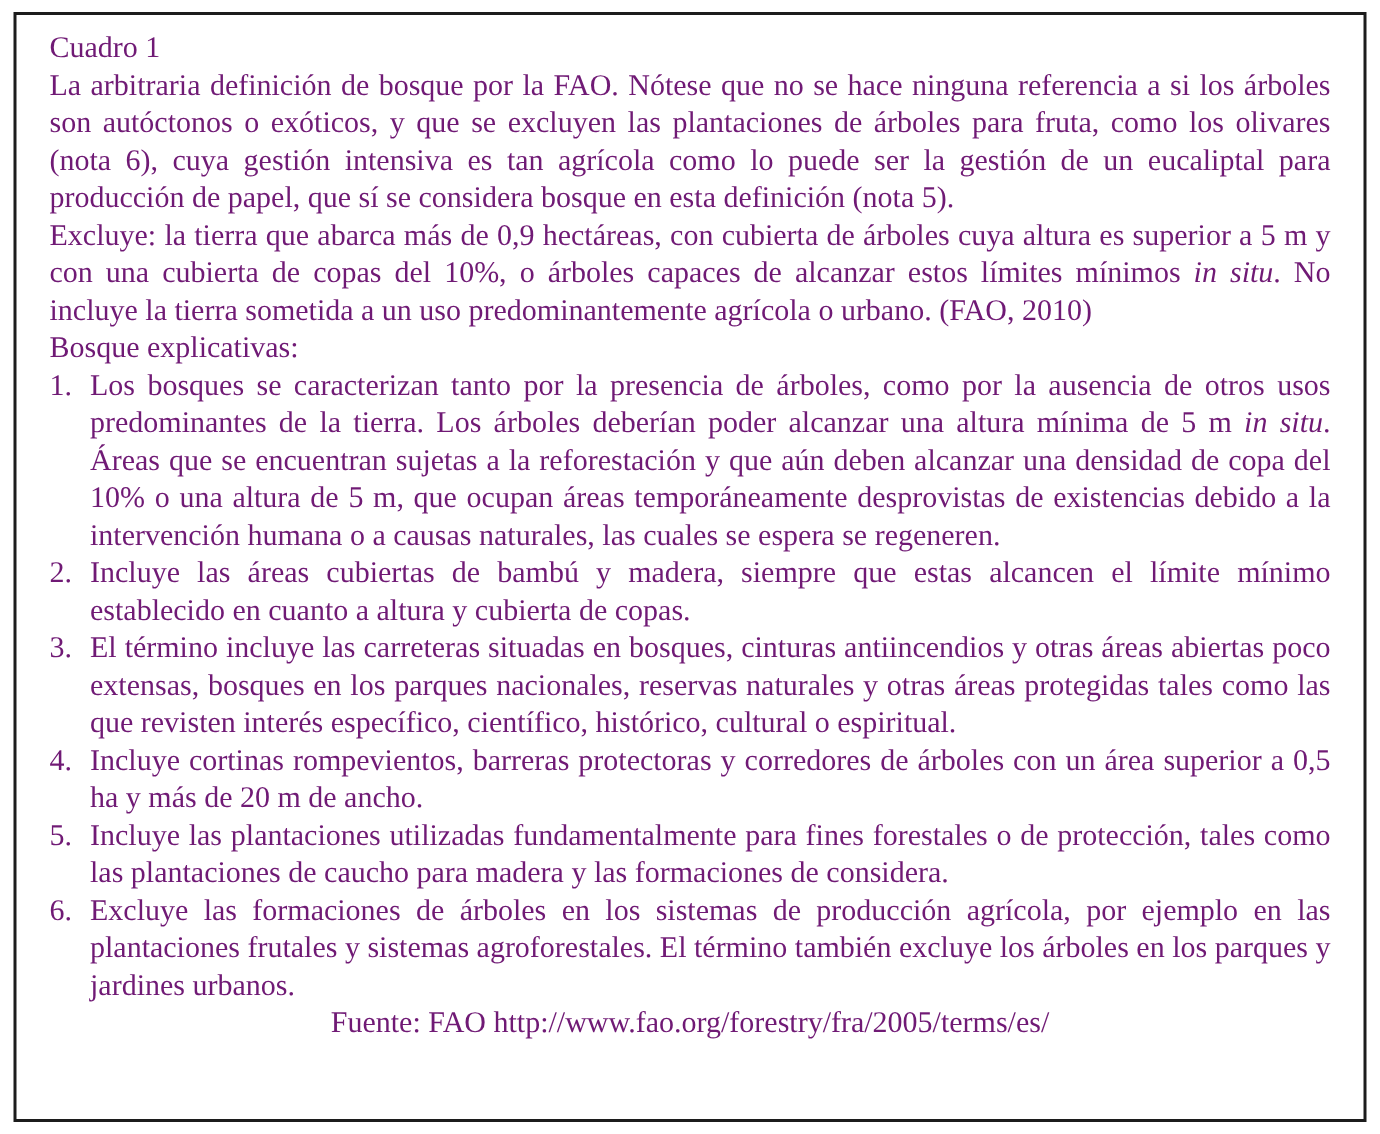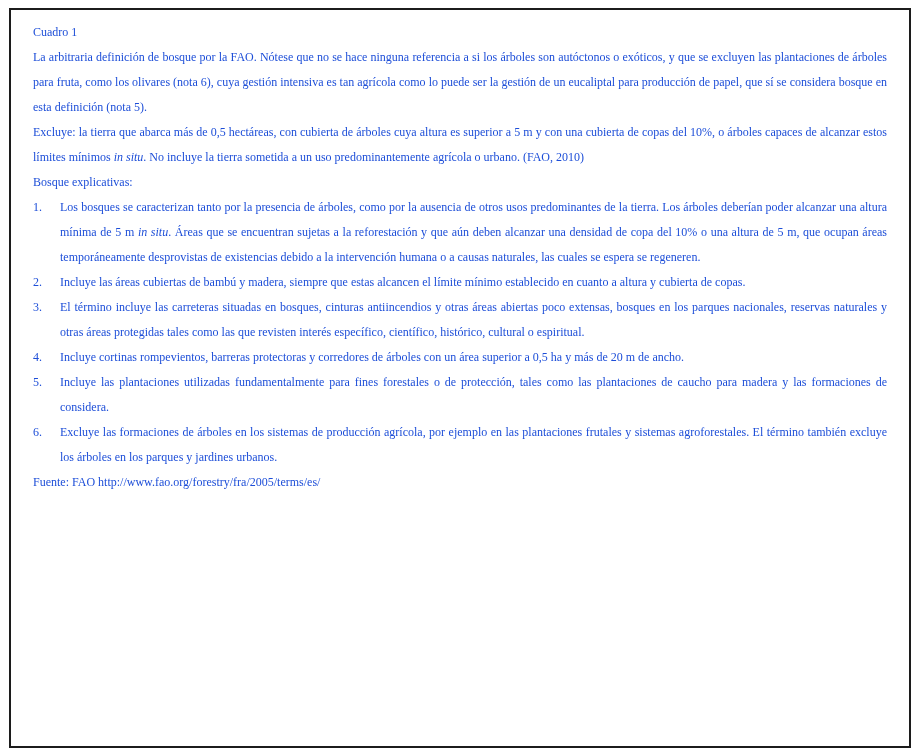--- a/index.html
+++ b/index.html
@@ -24,42 +24,42 @@
     bottom: 8px;
     border: 2px solid #1c1c1c;
     padding: 10px 22px 8px 22px;
     overflow: hidden;
     background: #ffffff;
   }
   .box-title,
   .para,
   .num,
   .li-text {
-    font-size: 12px;
+    font-size: 20px;
     line-height: 25px;
-    color: #1d4ed8;
+    color: #701a75;
   }
   .box-title { text-align: left; }
   .para { text-align: justify; }
-  .para.no-justify { text-align: left; }
+  .para.no-justify { text-align: center; }
   .list-item { display: flex; align-items: flex-start; }
   .num { flex: 0 0 27px; width: 27px; }
   .li-text { flex: 1 1 auto; text-align: justify; }
   .b { font-weight: normal; }
   .i { font-style: italic; font-family: Liberation Serif, serif; }
 </style>
 </head>
 <body>
 
 <div class="page">
   <div class="box">
     <div class="box-title">Cuadro 1</div>
     <div class="box-content">
         <p class="para"><span class="b">La arbitraria definición de bosque por la FAO.</span><span> Nótese que no se hace ninguna referencia a si los árboles son autóctonos o exóticos, y que se excluyen las plantaciones de árboles para fruta, como los olivares (nota 6), cuya gestión intensiva es tan agrícola como lo puede ser la gestión de un eucaliptal para producción de papel, que sí se considera bosque en esta definición (nota 5).</span></p>
-        <p class="para"><span class="b">Excluye:</span><span> la tierra que abarca más de 0,5 hectáreas, con cubierta de árboles cuya altura es superior a 5 m y con una cubierta de copas del 10%, o árboles capaces de alcanzar estos límites mínimos </span><span class="i">in situ</span><span>. No incluye la tierra sometida a un uso predominantemente agrícola o urbano. (FAO, 2010)</span></p>
+        <p class="para"><span class="b">Excluye:</span><span> la tierra que abarca más de 0,9 hectáreas, con cubierta de árboles cuya altura es superior a 5 m y con una cubierta de copas del 10%, o árboles capaces de alcanzar estos límites mínimos </span><span class="i">in situ</span><span>. No incluye la tierra sometida a un uso predominantemente agrícola o urbano. (FAO, 2010)</span></p>
         <p class="para"><span class="b">Bosque explicativas:</span></p>
         <div class="list-item">
           <span class="num">1.</span>
           <div class="li-text"><span>Los bosques se caracterizan tanto por la presencia de árboles, como por la ausencia de otros usos predominantes de la tierra. Los árboles deberían poder alcanzar una altura mínima de 5 m </span><span class="i">in situ</span><span>. Áreas que se encuentran sujetas a la reforestación y que aún deben alcanzar una densidad de copa del 10% o una altura de 5 m, que ocupan áreas temporáneamente desprovistas de existencias debido a la intervención humana o a causas naturales, las cuales se espera se regeneren.</span></div>
         </div>
         <div class="list-item">
           <span class="num">2.</span>
           <div class="li-text"><span>Incluye las áreas cubiertas de bambú y madera, siempre que estas alcancen el límite mínimo establecido en cuanto a altura y cubierta de copas.</span></div>
         </div>
         <div class="list-item">

